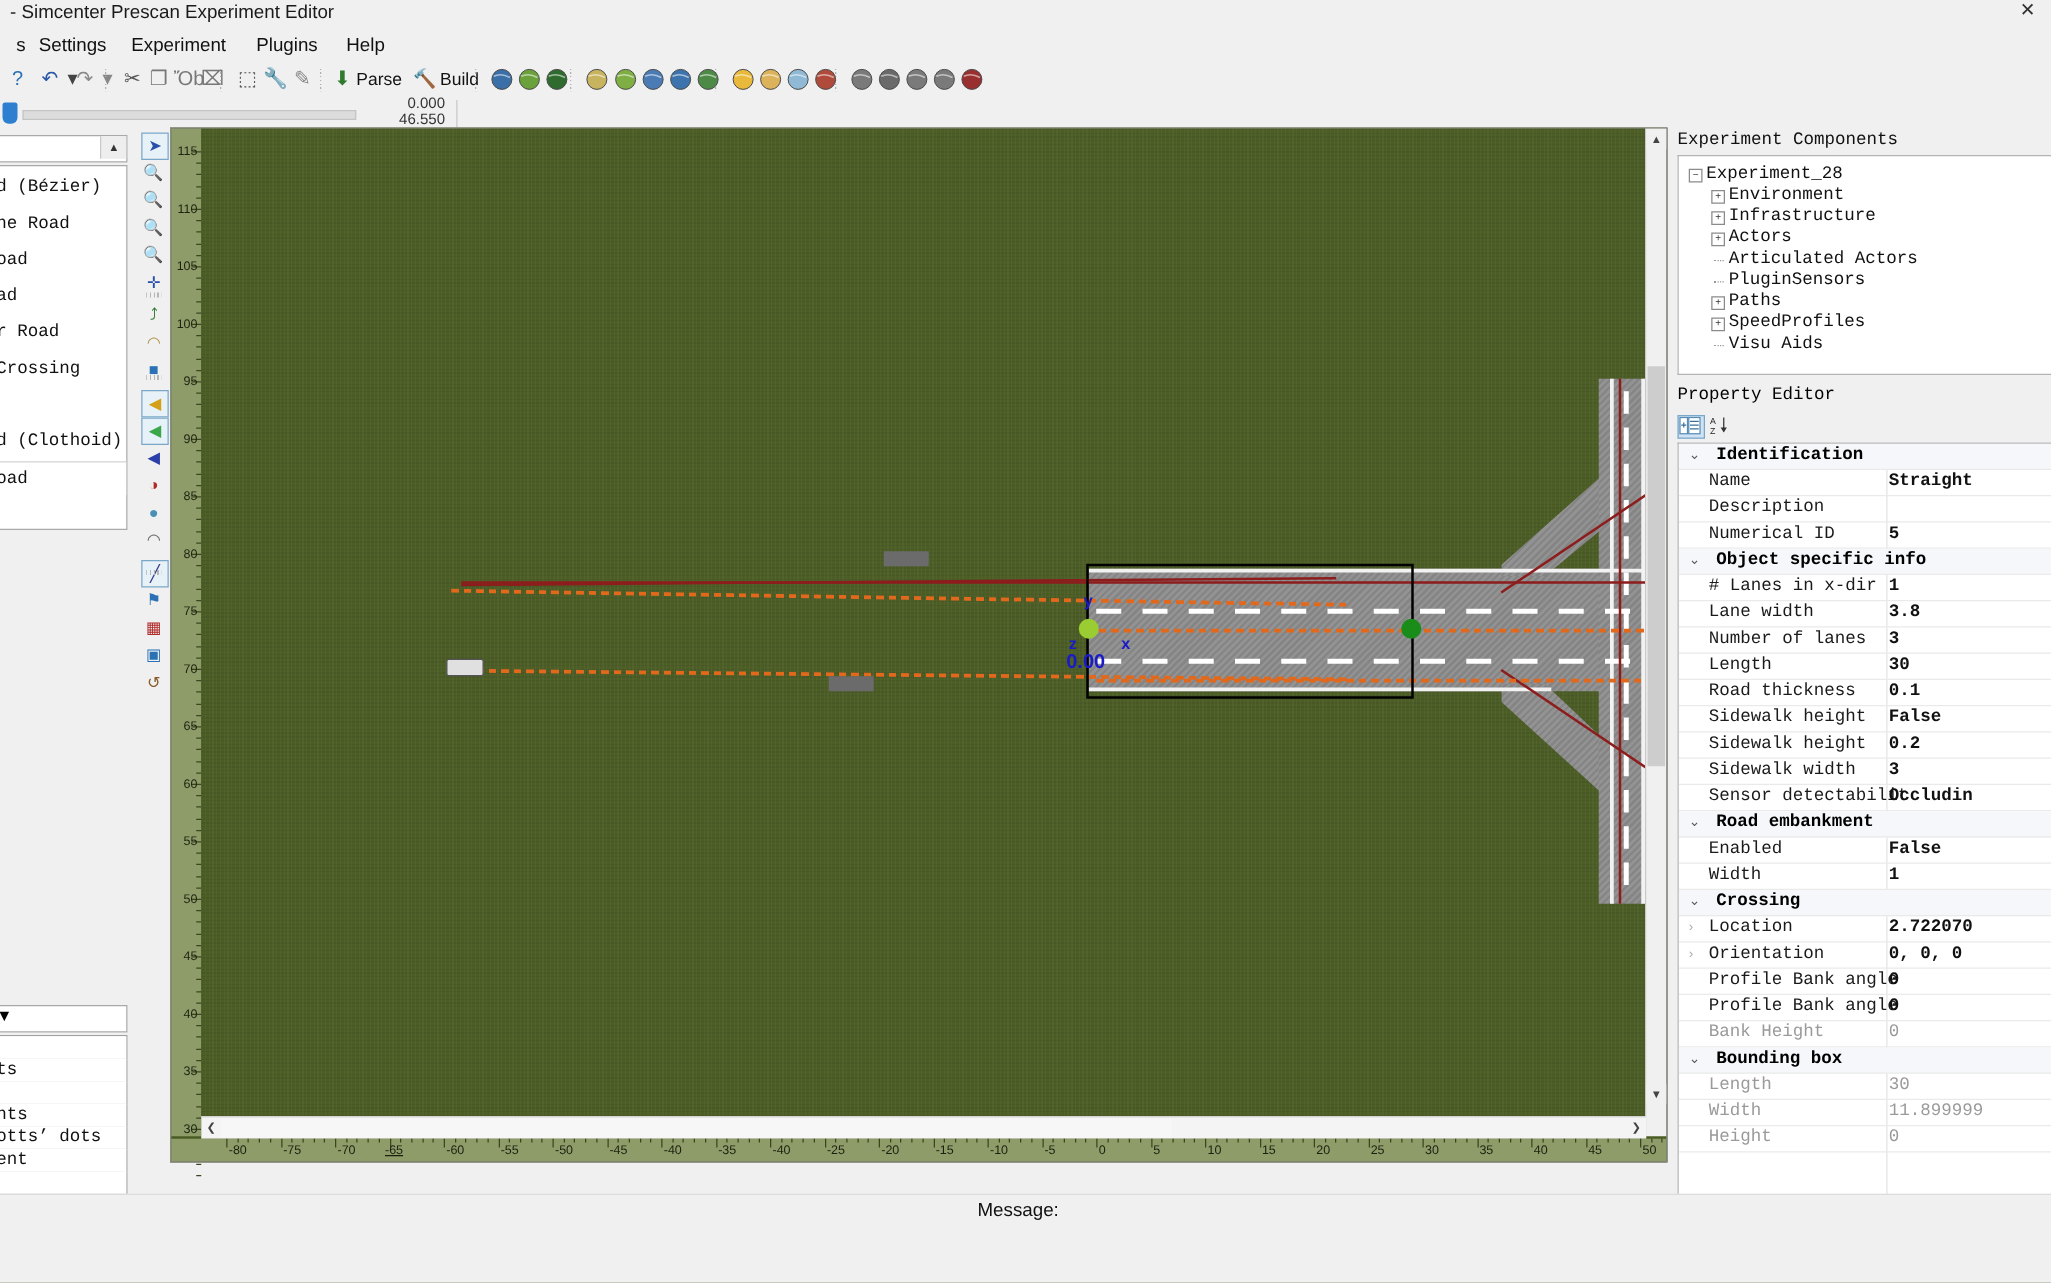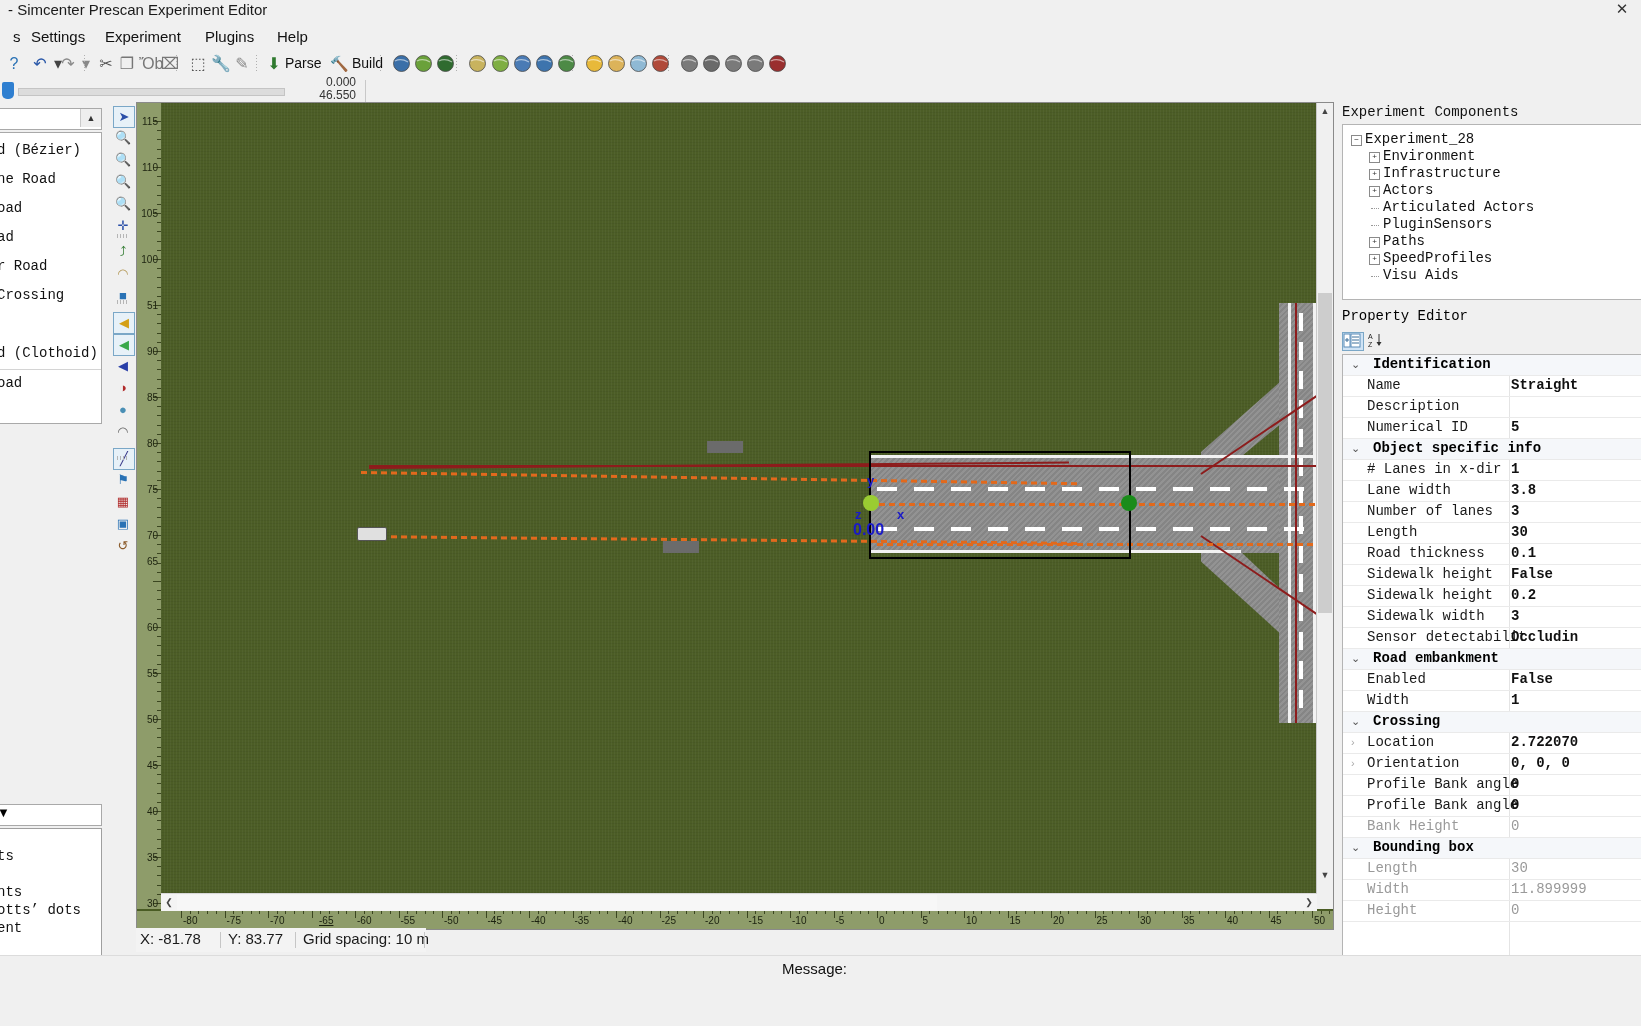--- a/index.html
+++ b/index.html
@@ -326,21 +326,21 @@
         <div class="vtick" style="top: 128.4px; width: 4px;"></div>
         <div class="vtick" style="top: 137.6px; width: 4px;"></div>
         <div class="vtick" style="top: 146.8px; width: 4px;"></div>
         <div class="vtick" style="top: 156px; width: 8px;"></div>
         <div class="vlabel" style="top: 152px;">100</div>
         <div class="vtick" style="top: 165.2px; width: 4px;"></div>
         <div class="vtick" style="top: 174.4px; width: 4px;"></div>
         <div class="vtick" style="top: 183.6px; width: 4px;"></div>
         <div class="vtick" style="top: 192.8px; width: 4px;"></div>
         <div class="vtick" style="top: 202px; width: 8px;"></div>
-        <div class="vlabel" style="top: 198px;">51</div>
+        <div class="vlabel" style="top: 198px;">95</div>
         <div class="vtick" style="top: 211.2px; width: 4px;"></div>
         <div class="vtick" style="top: 220.4px; width: 4px;"></div>
         <div class="vtick" style="top: 229.6px; width: 4px;"></div>
         <div class="vtick" style="top: 238.8px; width: 4px;"></div>
         <div class="vtick" style="top: 248px; width: 8px;"></div>
         <div class="vlabel" style="top: 244px;">90</div>
         <div class="vtick" style="top: 257.2px; width: 4px;"></div>
         <div class="vtick" style="top: 266.4px; width: 4px;"></div>
         <div class="vtick" style="top: 275.6px; width: 4px;"></div>
         <div class="vtick" style="top: 284.8px; width: 4px;"></div>
@@ -362,21 +362,21 @@
         <div class="vtick" style="top: 404.4px; width: 4px;"></div>
         <div class="vtick" style="top: 413.6px; width: 4px;"></div>
         <div class="vtick" style="top: 422.8px; width: 4px;"></div>
         <div class="vtick" style="top: 432px; width: 8px;"></div>
         <div class="vlabel" style="top: 428px;">70</div>
         <div class="vtick" style="top: 441.2px; width: 4px;"></div>
         <div class="vtick" style="top: 450.4px; width: 4px;"></div>
         <div class="vtick" style="top: 459.6px; width: 4px;"></div>
         <div class="vtick" style="top: 468.8px; width: 4px;"></div>
         <div class="vtick" style="top: 478px; width: 8px;"></div>
-        <div class="vlabel" style="top: 454px; padding-left: 25px;">65</div>
+        <div class="vlabel" style="top: 474px; padding-left: 25px;">65</div>
         <div class="vtick" style="top: 487.2px; width: 4px;"></div>
         <div class="vtick" style="top: 496.4px; width: 4px;"></div>
         <div class="vtick" style="top: 505.6px; width: 4px;"></div>
         <div class="vtick" style="top: 514.8px; width: 4px;"></div>
         <div class="vtick" style="top: 524px; width: 8px;"></div>
         <div class="vlabel" style="top: 520px;">60</div>
         <div class="vtick" style="top: 533.2px; width: 4px;"></div>
         <div class="vtick" style="top: 542.4px; width: 4px;"></div>
         <div class="vtick" style="top: 551.6px; width: 4px;"></div>
         <div class="vtick" style="top: 560.8px; width: 4px;"></div>
@@ -527,21 +527,21 @@
         <div class="htick" style="left: 104.9px; height: 3px;"></div>
         <div class="htick" style="left: 113.6px; height: 3px;"></div>
         <div class="htick" style="left: 122.3px; height: 3px;"></div>
         <div class="htick" style="left: 131px; height: 7px;"></div>
         <div class="hlabel" style="left: 133px;">-70</div>
         <div class="htick" style="left: 139.7px; height: 3px;"></div>
         <div class="htick" style="left: 148.4px; height: 3px;"></div>
         <div class="htick" style="left: 157.1px; height: 3px;"></div>
         <div class="htick" style="left: 165.8px; height: 3px;"></div>
         <div class="htick" style="left: 174.5px; height: 7px;"></div>
-        <div class="hlabel" style="left: 182px; text-decoration: underline;">-65</div>
+        <div class="hlabel" style="left: 171px; text-decoration: underline;">-65</div>
         <div class="htick" style="left: 183.2px; height: 3px;"></div>
         <div class="htick" style="left: 191.9px; height: 3px;"></div>
         <div class="htick" style="left: 200.6px; height: 3px;"></div>
         <div class="htick" style="left: 209.3px; height: 3px;"></div>
         <div class="htick" style="left: 218px; height: 7px;"></div>
         <div class="hlabel" style="left: 220px;">-60</div>
         <div class="htick" style="left: 226.7px; height: 3px;"></div>
         <div class="htick" style="left: 235.4px; height: 3px;"></div>
         <div class="htick" style="left: 244.1px; height: 3px;"></div>
         <div class="htick" style="left: 252.8px; height: 3px;"></div>
@@ -835,26 +835,18 @@
           <div class="gv dim">11.899999</div>
         </div>
         <div class="grow">
           <div class="gk dim">Height</div>
           <div class="gv dim">0</div>
         </div>
       </div>
     <div class="pe-foot"># Lanes in x-dir</div>
   </div>
 
-  <div class="statusbar">
-    <div class="sb-cell" style="left:4px">X: -81.78</div>
-    <div class="sb-div" style="left:84px"></div>
-    <div class="sb-cell" style="left:92px">Y: 83.77</div>
-    <div class="sb-div" style="left:159px"></div>
-    <div class="sb-cell" style="left:167px">Grid spacing: 10 m</div>
-    <div class="sb-div" style="left:288px"></div>
-  </div>
 
   <div class="msgbar">
     <div class="lbl">Message:</div>
   </div>
 
 </div>
 
 </body></html>

